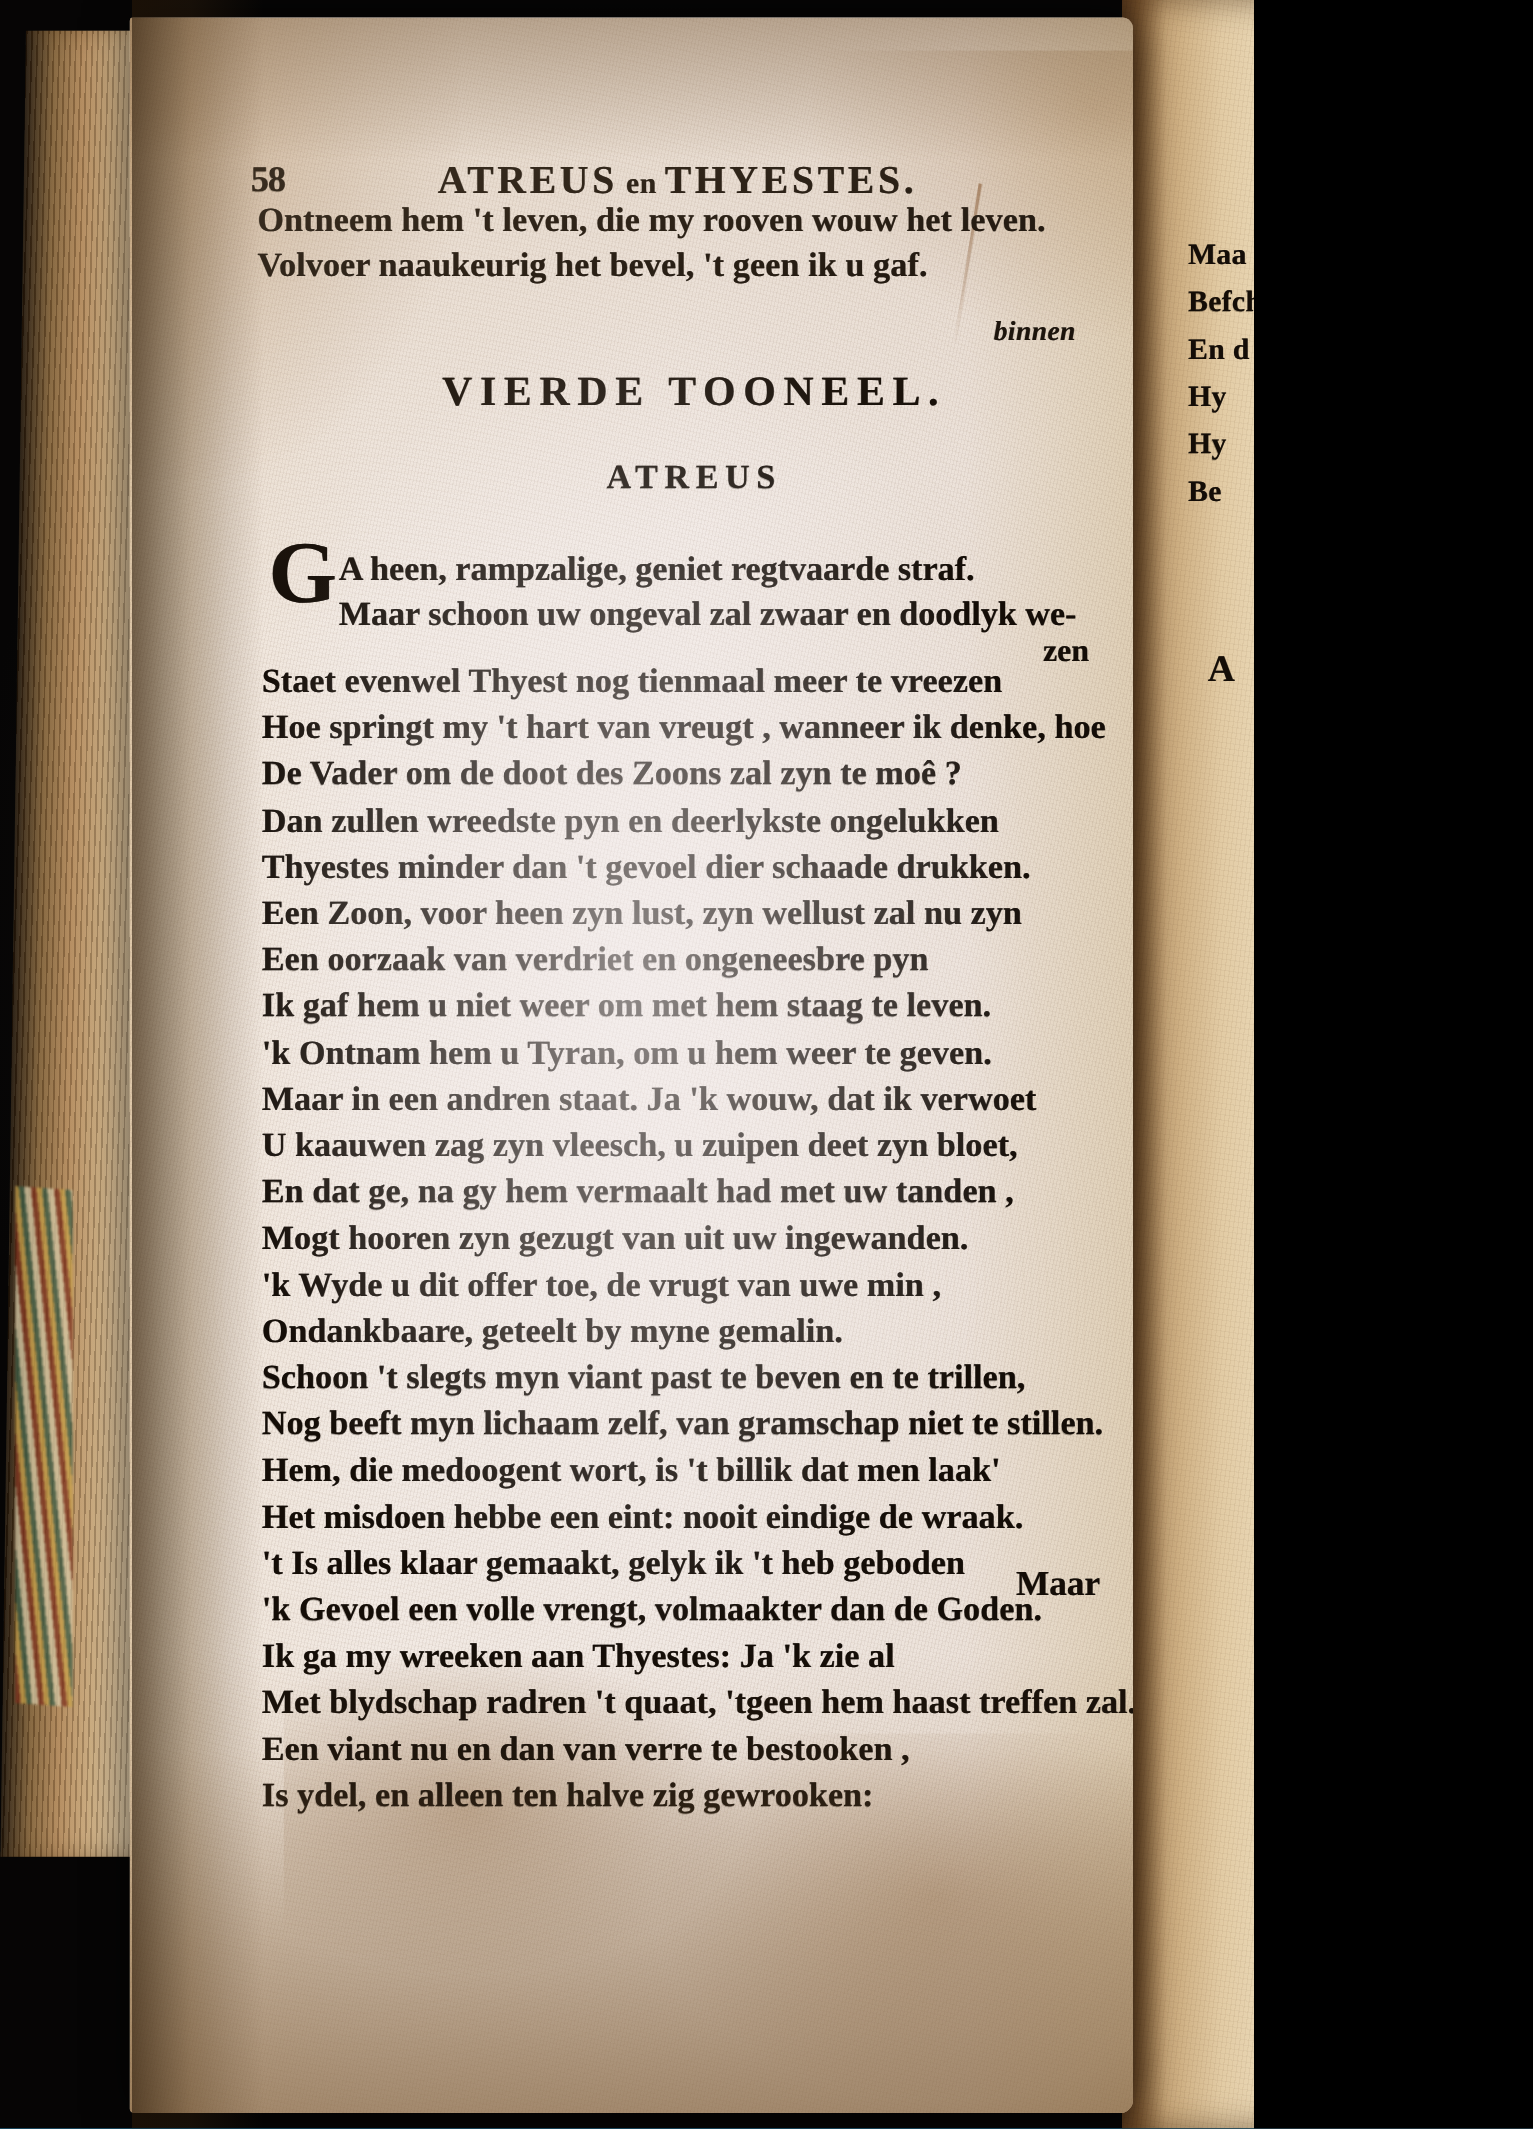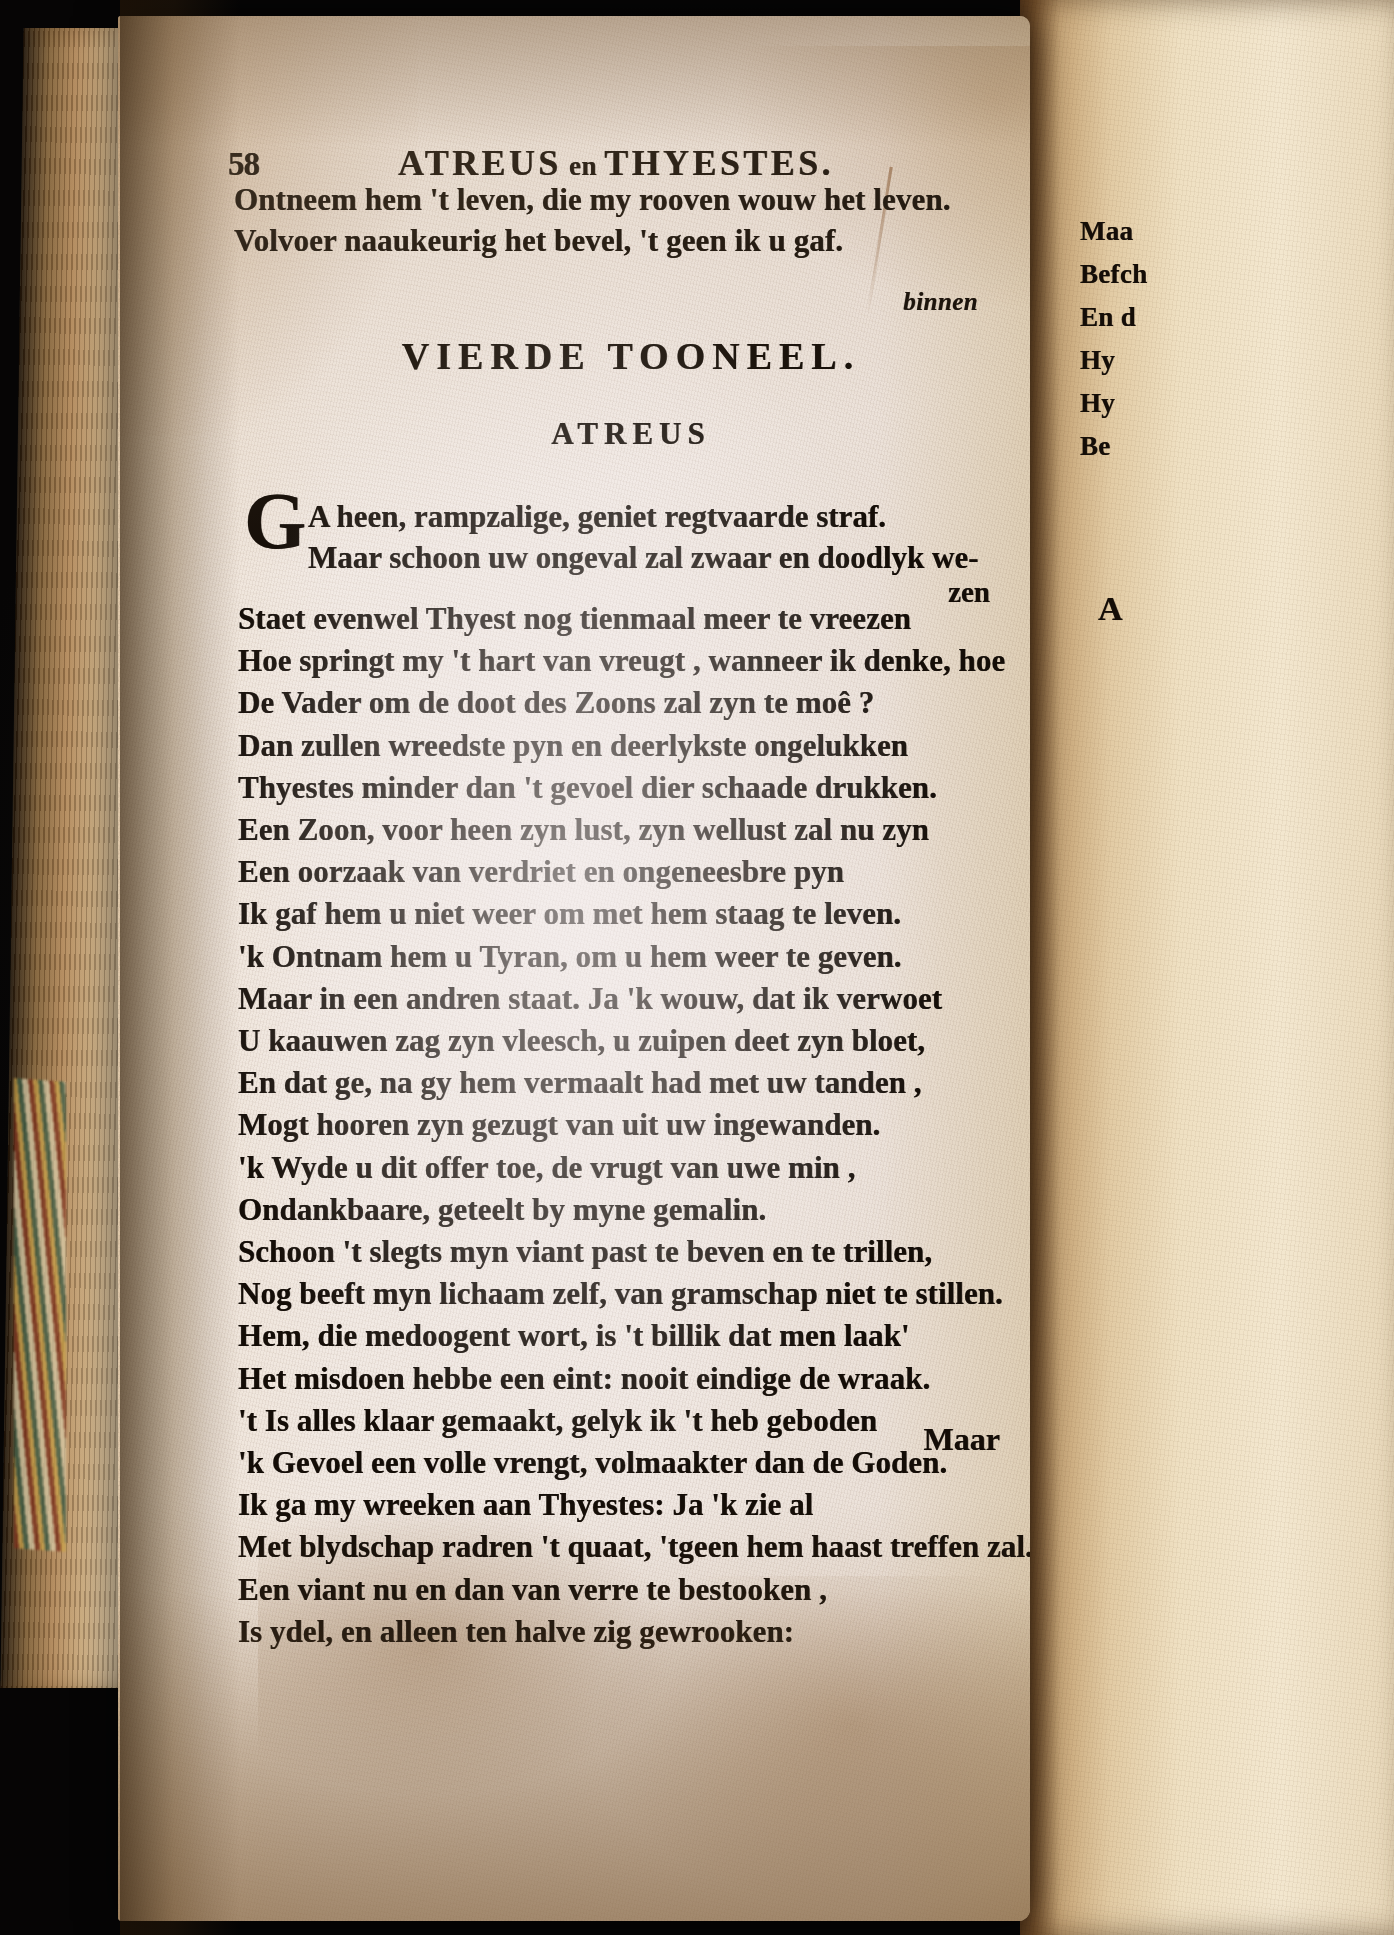--- a/index.html
+++ b/index.html
@@ -6,21 +6,21 @@
     margin: 0;
     padding: 0;
     background: #000;
   }
   body {
     font-family: "Liberation Serif", serif;
   }
 
   #page {
     position: relative;
-    width: 1394px;
+    width: 1140px;
     height: 1935px;
     overflow: hidden;
     background: #0ea5e9;
   }
 
   
   .backdrop {
     position: absolute;
     inset: 0;
     background:

